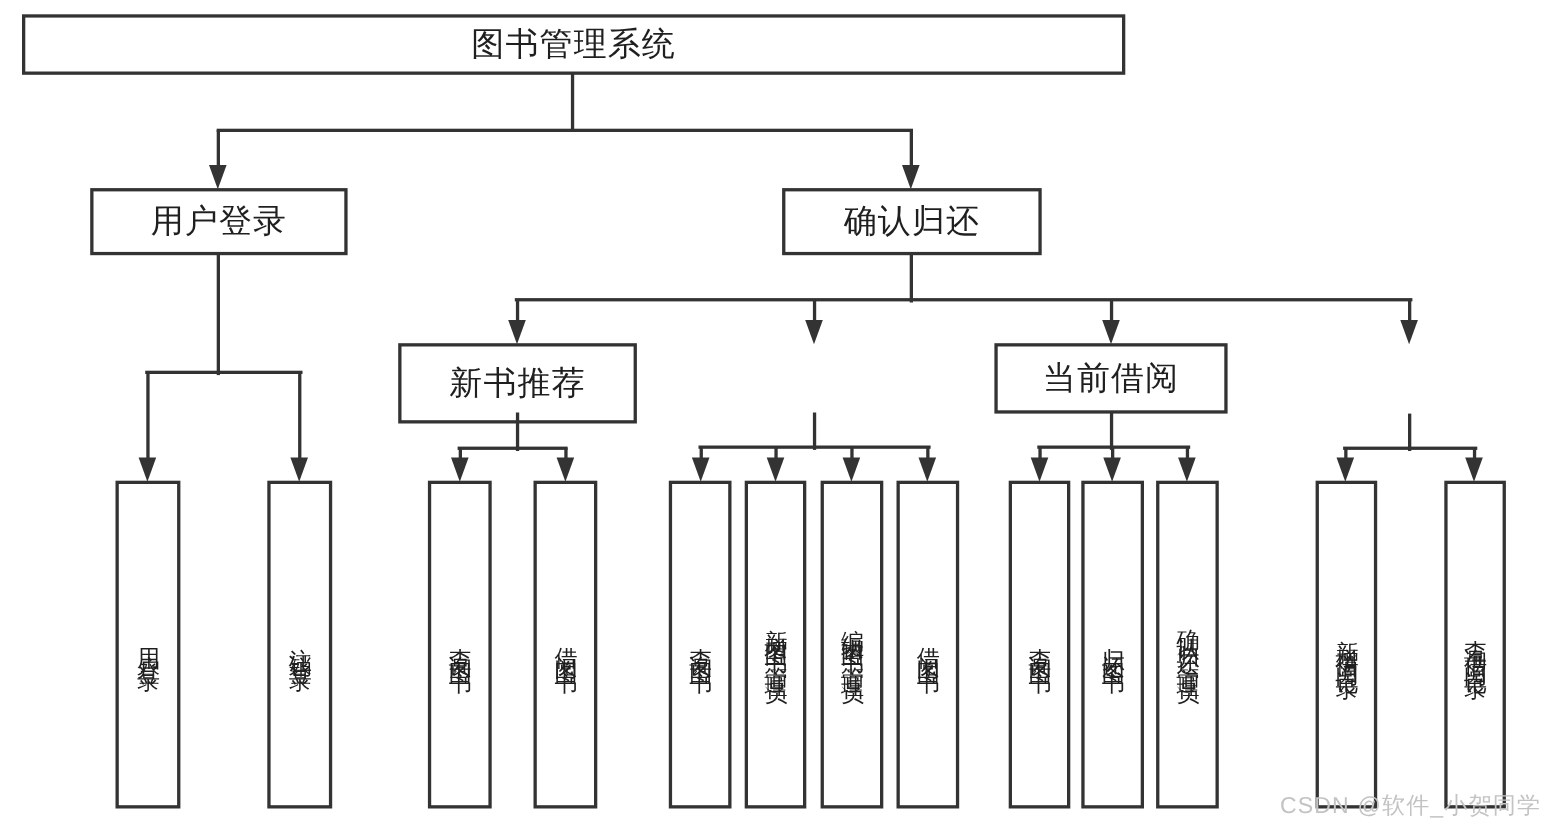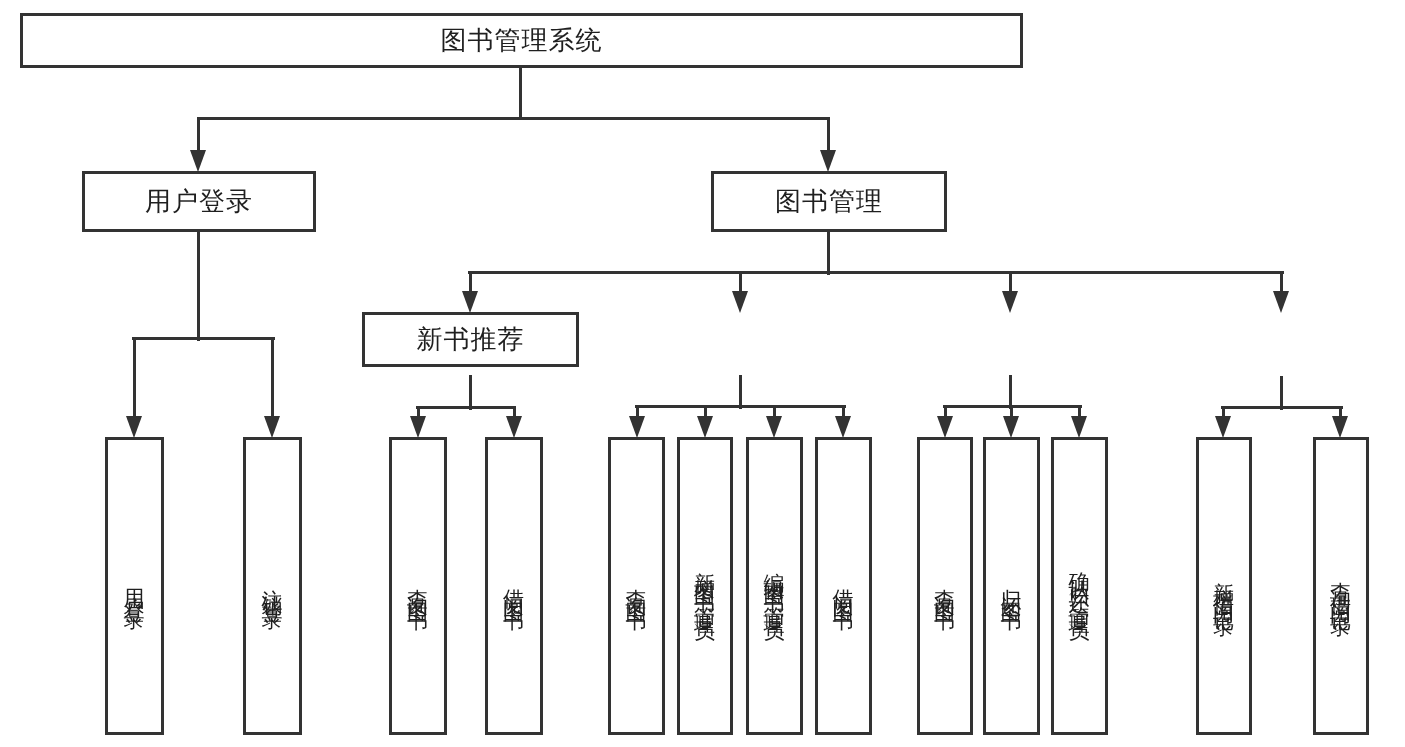--- a/index.html
+++ b/index.html
@@ -14,21 +14,21 @@
     position:absolute;
     box-sizing:border-box;
     background:#ffffff;
     border:3px solid #333333;
     display:flex;
     align-items:center;
     justify-content:center;
     color:#1f1f1f;
   }
   .box.h{
-    font-size:26px;
+    font-size:30px;
     letter-spacing:1px;
     text-align:center;
   }
   .box.v{
     writing-mode:vertical-rl;
     text-orientation:mixed;
     font-size:21px;
     letter-spacing:7px;
     line-height:1;
   }
@@ -53,23 +53,24 @@
   }
 </style>
 </head>
 <body>
 
 <div class="diagram">
 
   <div class="box h" style="left:20px;top:13px;width:1003px;height:55px">图书管理系统</div>
 
   <div class="box h" style="left:82px;top:171px;width:234px;height:61px">用户登录</div>
-  <div class="box h" style="left:711px;top:171px;width:236px;height:61px">图书管理</div>
+  <div class="box h" style="left:711px;top:171px;width:236px;height:61px">确认归还</div>
 
-  <div class="box h" style="left:362px;top:312px;width:217px;height:55px">新书推荐</div>
+  <div class="box h" style="left:362px;top:312px;width:217px;height:73px">新书推荐</div>
+  <div class="box h" style="left:904px;top:312px;width:212px;height:64px">当前借阅</div>
 
   <div class="box v" style="left:105px;top:437px;width:59px;height:298px">用户登录</div>
   <div class="box v" style="left:243px;top:437px;width:59px;height:298px">注销登录</div>
 
   <div class="box v" style="left:389px;top:437px;width:58px;height:298px">查询图书</div>
   <div class="box v" style="left:485px;top:437px;width:58px;height:298px">借阅图书</div>
 
   <div class="box v" style="left:608px;top:437px;width:57px;height:298px">查询图书</div>
   <div class="box v" style="left:677px;top:437px;width:56px;height:298px">新增图书（管理员）</div>
   <div class="box v" style="left:746px;top:437px;width:57px;height:298px">编辑图书（管理员）</div>
@@ -130,13 +131,14 @@
       <div class="vline" style="left: 1078px; top: 406px; width: 3px; height: 14px;"></div>
       <div class="arrowhead" style="left: 1071px; top: 416px;"></div>
       <div class="vline" style="left: 1280px; top: 376px; width: 3px; height: 34px;"></div>
       <div class="hline" style="left: 1221px; top: 406px; width: 122px; height: 3px;"></div>
       <div class="vline" style="left: 1222px; top: 407px; width: 3px; height: 13px;"></div>
       <div class="arrowhead" style="left: 1215px; top: 416px;"></div>
       <div class="vline" style="left: 1339px; top: 407px; width: 3px; height: 13px;"></div>
       <div class="arrowhead" style="left: 1332px; top: 416px;"></div>
     </div>
 
+  <div class="watermark">CSDN @软件_小贺同学</div>
 </div>
 
 </body></html>

